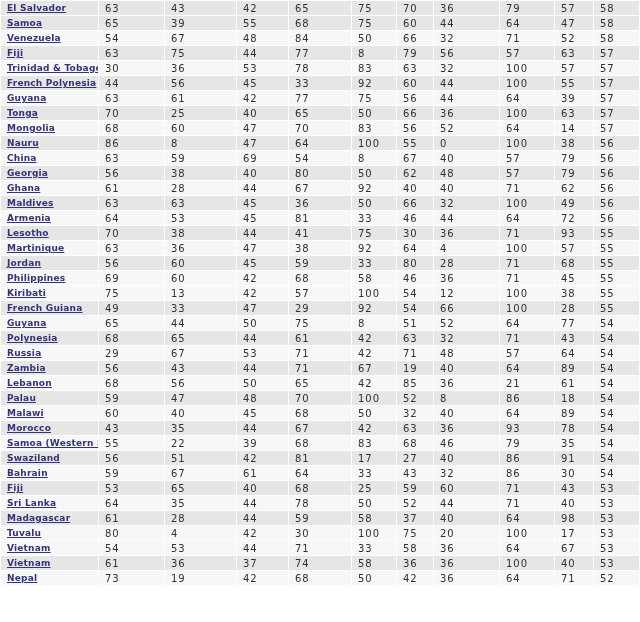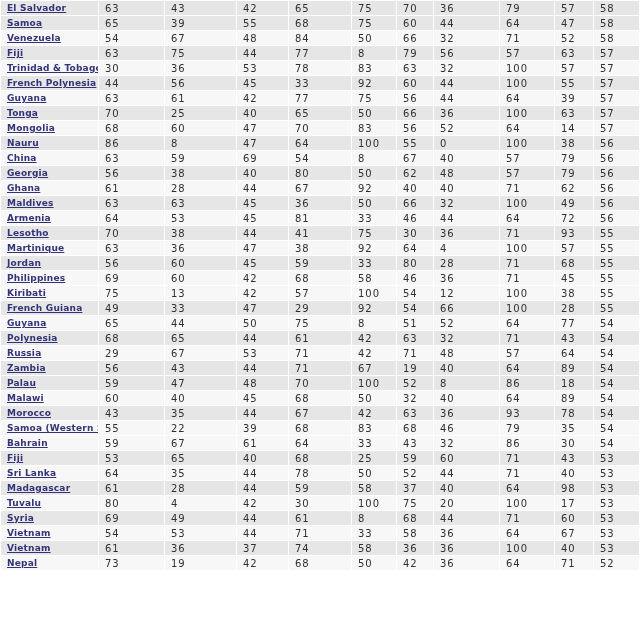--- a/index.html
+++ b/index.html
@@ -384,20 +384,33 @@
           <td>43</td>
           <td>44</td>
           <td>71</td>
           <td>67</td>
           <td>19</td>
           <td>40</td>
           <td>64</td>
           <td>89</td>
           <td>54</td>
         </tr>
+        <tr class="even">
+          <td class="country"><a href="#">Lebanon</a></td>
+          <td>68</td>
+          <td>56</td>
+          <td>50</td>
+          <td>65</td>
+          <td>42</td>
+          <td>85</td>
+          <td>36</td>
+          <td>21</td>
+          <td>61</td>
+          <td>54</td>
+        </tr>
         <tr class="odd">
           <td class="country"><a href="#">Palau</a></td>
           <td>59</td>
           <td>47</td>
           <td>48</td>
           <td>70</td>
           <td>100</td>
           <td>52</td>
           <td>8</td>
           <td>86</td>
@@ -436,20 +449,33 @@
           <td>22</td>
           <td>39</td>
           <td>68</td>
           <td>83</td>
           <td>68</td>
           <td>46</td>
           <td>79</td>
           <td>35</td>
           <td>54</td>
         </tr>
+        <tr class="odd">
+          <td class="country"><a href="#">Swaziland</a></td>
+          <td>56</td>
+          <td>51</td>
+          <td>42</td>
+          <td>81</td>
+          <td>17</td>
+          <td>27</td>
+          <td>40</td>
+          <td>86</td>
+          <td>91</td>
+          <td>54</td>
+        </tr>
         <tr class="even">
           <td class="country"><a href="#">Bahrain</a></td>
           <td>59</td>
           <td>67</td>
           <td>61</td>
           <td>64</td>
           <td>33</td>
           <td>43</td>
           <td>32</td>
           <td>86</td>
@@ -501,33 +527,20 @@
           <td>4</td>
           <td>42</td>
           <td>30</td>
           <td>100</td>
           <td>75</td>
           <td>20</td>
           <td>100</td>
           <td>17</td>
           <td>53</td>
         </tr>
-        <tr class="odd">
-          <td class="country"><a href="#">Syria</a></td>
-          <td>69</td>
-          <td>49</td>
-          <td>44</td>
-          <td>61</td>
-          <td>8</td>
-          <td>68</td>
-          <td>44</td>
-          <td>71</td>
-          <td>60</td>
-          <td>53</td>
-        </tr>
         <tr class="even">
           <td class="country"><a href="#">Vietnam</a></td>
           <td>54</td>
           <td>53</td>
           <td>44</td>
           <td>71</td>
           <td>33</td>
           <td>58</td>
           <td>36</td>
           <td>64</td>

